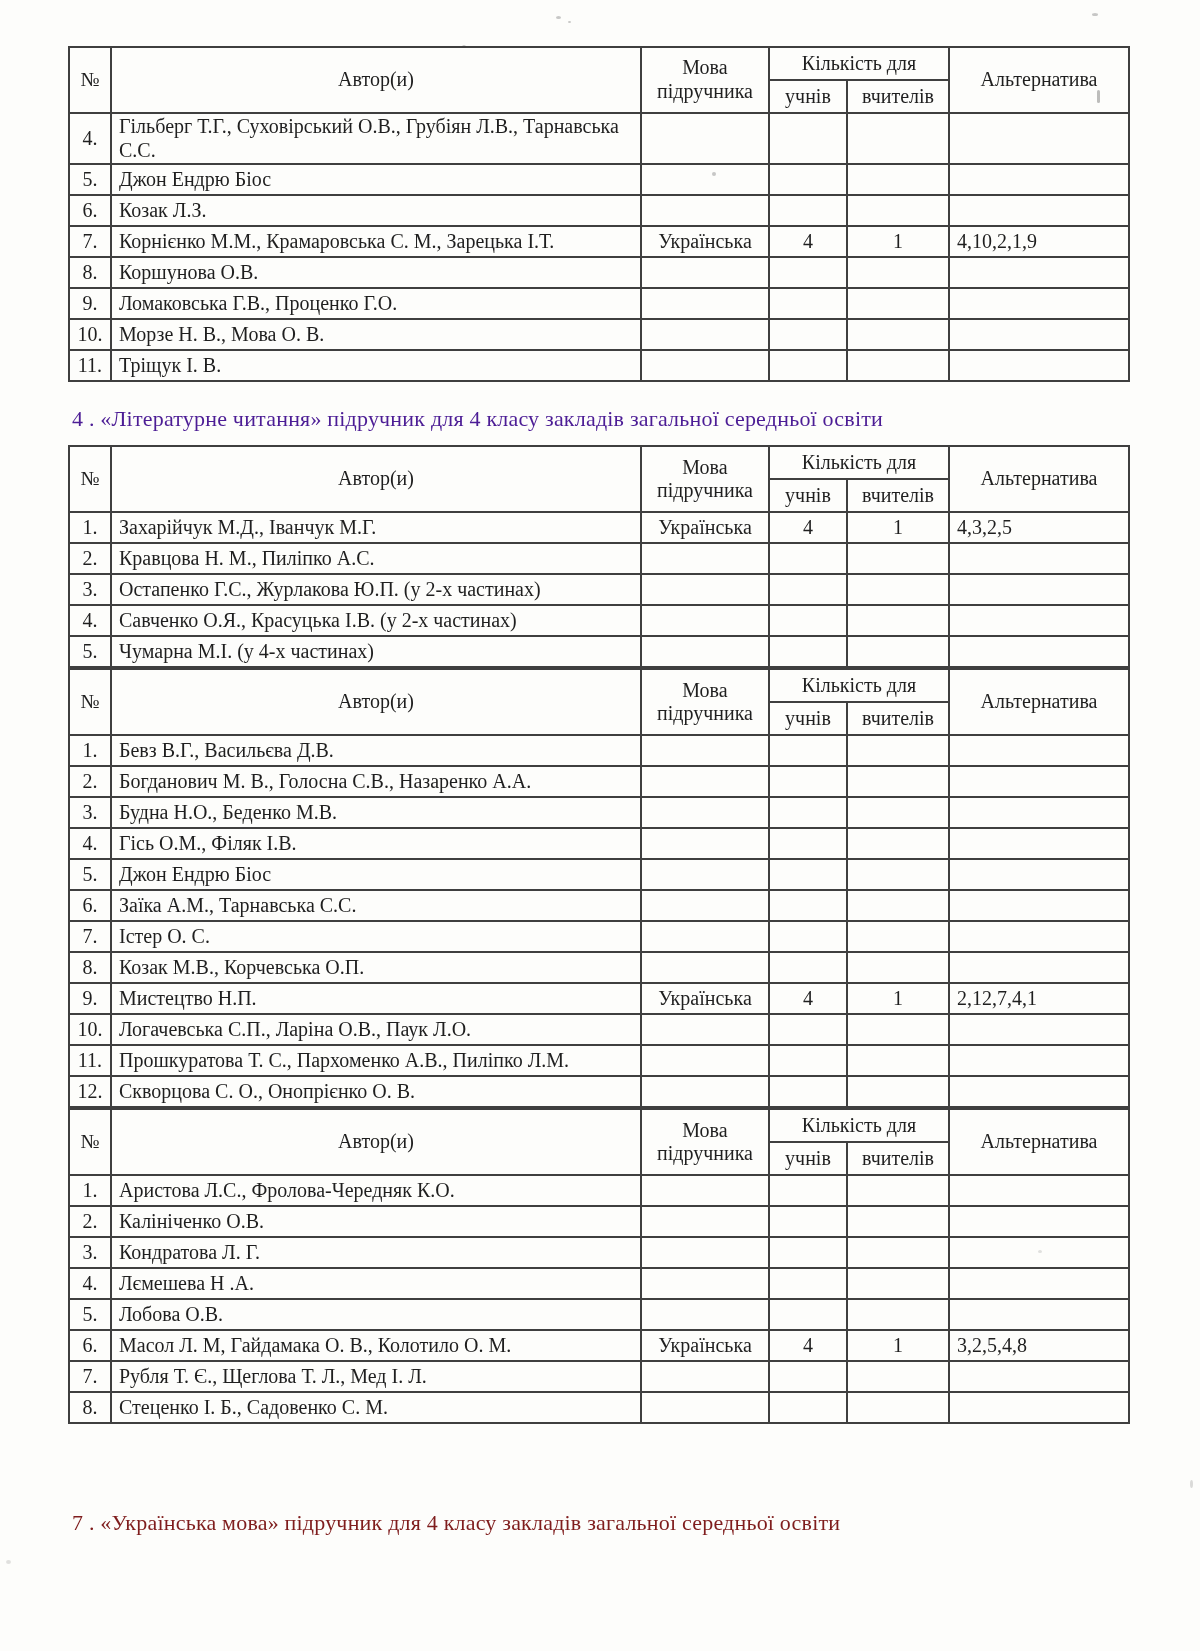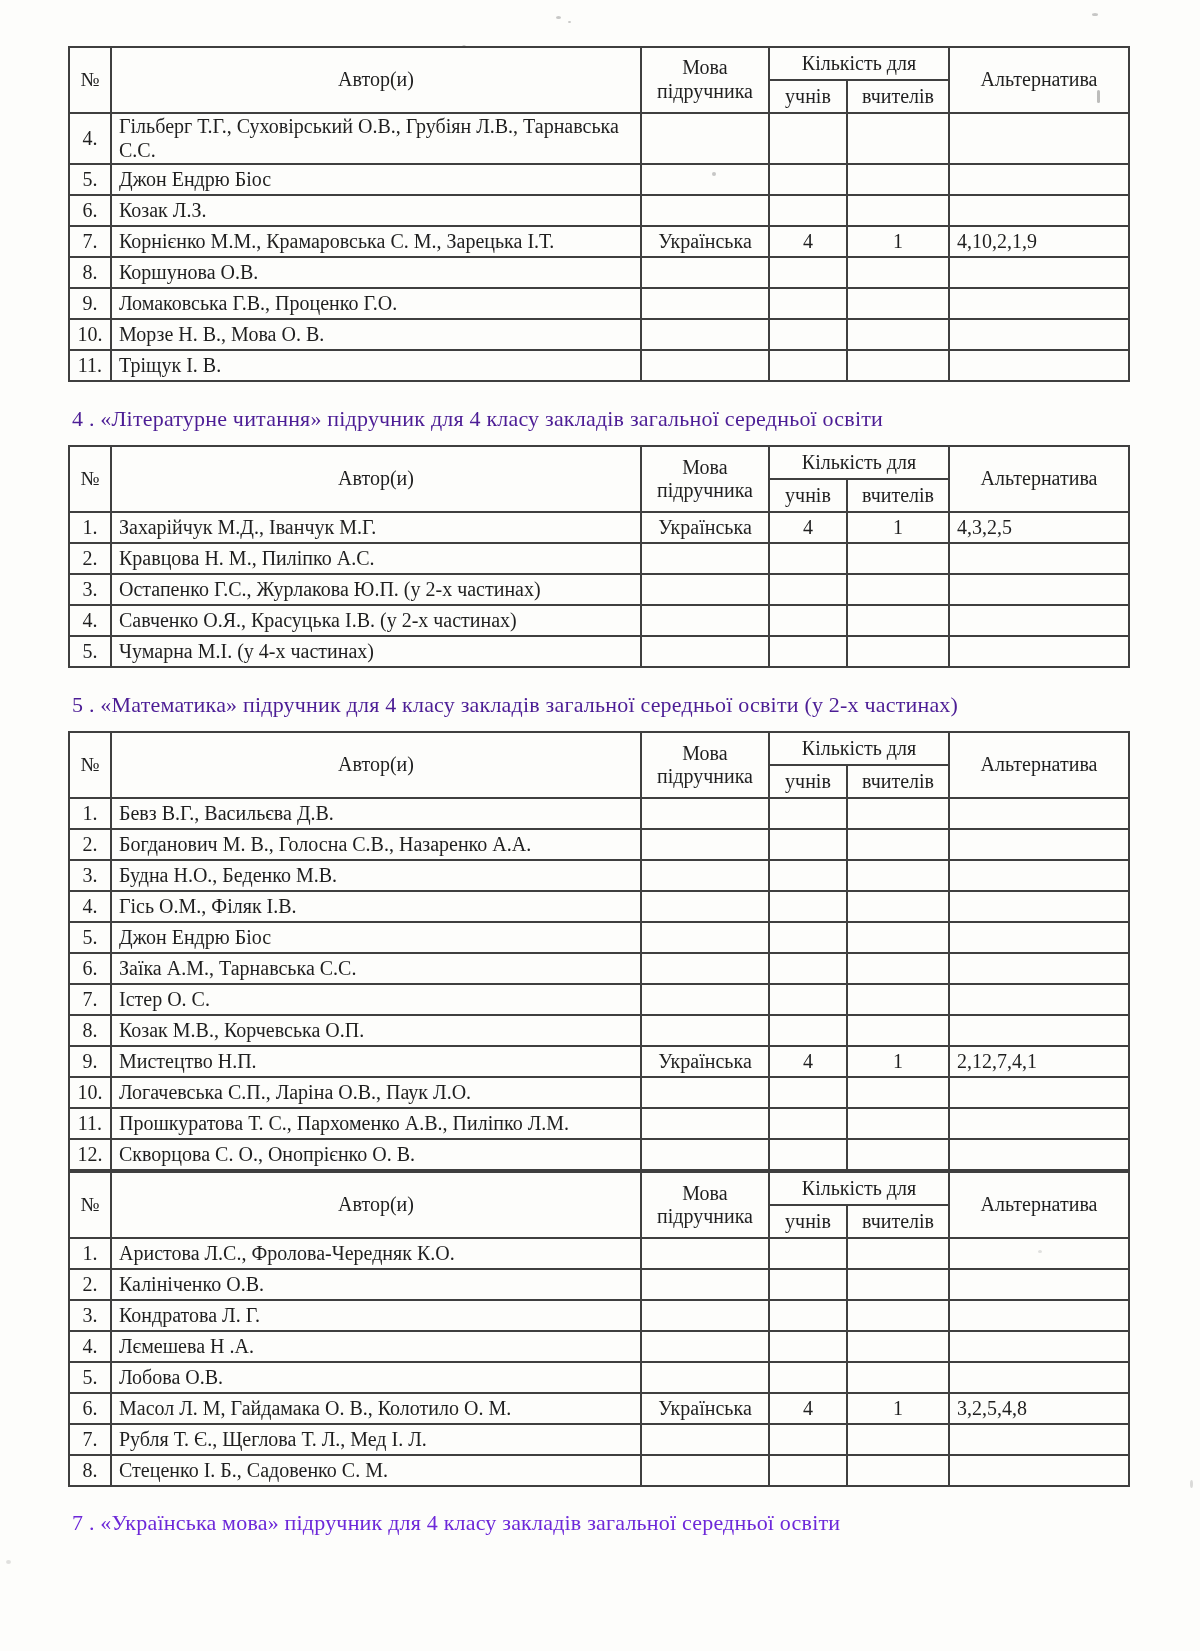--- a/index.html
+++ b/index.html
@@ -46,21 +46,21 @@
   td.c-lang,td.c-stud,td.c-teach{text-align:center;}
   td.c-alt{text-align:left;padding-left:4px;}
   .section-heading{
     font-size:22px;
     color:#4c1d95;
     margin:24px 0 13px 4px;
     letter-spacing:.2px;
   }
   .trailing-heading{
     font-size:22px;
-    color:#6d28d9;
+    color:#7f1d1d;
     margin:27px 0 0 4px;
     letter-spacing:.2px;
   }
   .speck{position:absolute;background:rgba(60,60,60,.28);border-radius:50%;}
 </style>
 </head>
 <body>
 
 <div class="page">
   <div class="content">
@@ -212,21 +212,20 @@
           <tr>
             <td class="c-num">5.</td>
             <td class="c-auth">Чумарна М.І. (у 4-х частинах)</td>
             <td class="c-lang">&nbsp;</td>
             <td class="c-stud">&nbsp;</td>
             <td class="c-teach">&nbsp;</td>
             <td class="c-alt">&nbsp;</td>
           </tr>
         </tbody>
       </table>
-      <div class="section-heading">5 . «Математика» підручник для 4 класу закладів загальної середньої освіти (у 2-х частинах)</div>
       <table class="textbook-table">
         <colgroup>
           <col style="width: 42px;">
           <col style="width: 530px;">
           <col style="width: 128px;">
           <col style="width: 78px;">
           <col style="width: 102px;">
           <col style="width: 180px;">
         </colgroup>
         <thead>

